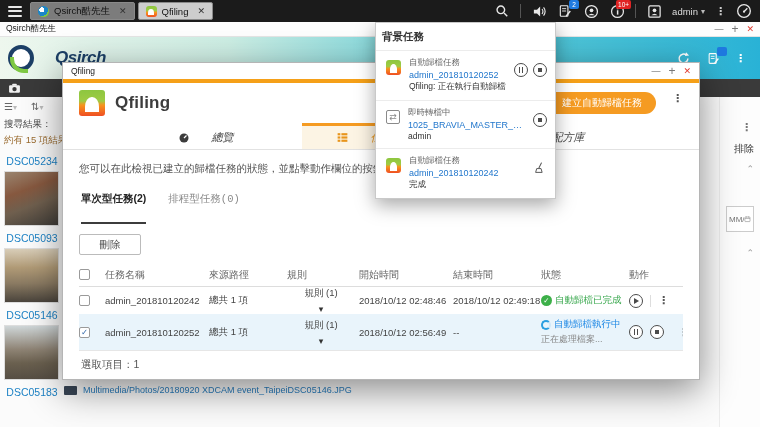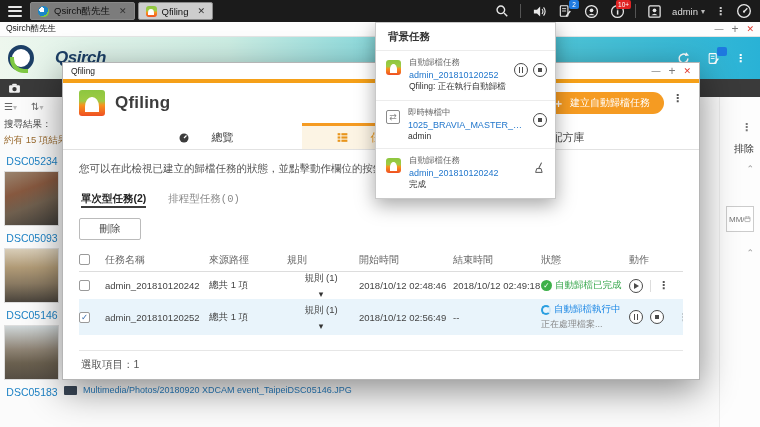--- a/index.html
+++ b/index.html
@@ -84,32 +84,32 @@
 
   
   .qfiling { position:absolute; left:62px; top:62px; width:638px; height:318px; background:#fff; z-index:5;
              border:1px solid #b5b5b5; box-shadow:0 10px 34px rgba(0,0,0,.45); display:flex; flex-direction:column; }
   .qf-titlebar { height:16px; display:flex; align-items:center; padding:0 8px; background:#fff; }
   .qf-titlebar .t { font-size:8.5px; color:#222; }
   .qf-orange { height:4px; background:#f5a018; }
   .qf-header { height:40px; display:flex; align-items:center; padding:0 16px; }
   .qf-ic.big { width:26px; height:26px; margin-right:10px; }
   .qf-title { font-size:17px; color:#3c3c3c; font-weight:bold; letter-spacing:.2px; }
-  .qf-header-right { margin-left:auto; display:flex; align-items:flex-start; gap:8px; }
+  .qf-header-right { margin-left:auto; display:flex; align-items:flex-start; gap:16px; }
   .pill { background:#f59b22; color:#fff; font-size:10px; border:none; border-radius:13px; height:22px;
           padding:0 14px; display:flex; align-items:center; gap:6px; cursor:pointer; }
   .pill::before { content:"＋"; font-size:11px; font-weight:bold; }
   .qf-tabs { height:27px; border-bottom:1px solid #e2e2e2; display:flex; justify-content:center; gap:54px; }
-  .qf-tab { display:flex; align-items:center; gap:22px; font-size:11px; color:#444; padding:0 14px; cursor:pointer; border-top:3px solid transparent; }
+  .qf-tab { display:flex; align-items:center; gap:22px; font-size:11px; color:#444; padding:0 14px; cursor:pointer; border-top:3px solid transparent;font-style:italic; }
   .qf-tab.active { background:#fcf4e4; border-top:3px solid #f59b22; color:#e8951c; padding:0 34px; }
   .tab-glyph { font-size:11px; }
   .qf-body { flex:1; display:flex; flex-direction:column; padding:12px 16px 0 16px; overflow:hidden; }
   .qf-desc { font-size:10.5px; color:#555; }
   .subtabs { display:flex; gap:22px; margin:16px 0 0 2px; }
-  .subtab { font-size:10.5px; padding-bottom:0; cursor:pointer; }
+  .subtab { font-size:10.5px; padding-bottom:16px; cursor:pointer; }
   .subtab.active { color:#222; font-weight:bold; border-bottom:2.5px solid #3c3c3c; }
   .subtab.idle { color:#8a8a8a;font-family:Liberation Mono, monospace; }
   .del-btn { margin-top:10px; width:62px; height:22px; background:#fff; border:1px solid #bbb; border-radius:2px;
              font-size:10.5px; color:#555; cursor:pointer; }
   .tbl { margin-top:8px; }
   .trow { display:grid; grid-template-columns:26px 104px 78px 72px 94px 88px 88px 1fr; align-items:center; }
   .thead { height:24px; border-bottom:1px solid #ddd; color:#666; font-size:10px; }
   .tr1 { height:27px; font-size:9.5px; color:#444; background:#fff; }
   .tr2 { min-height:36px; font-size:9.5px; color:#444; background:#e9f4fb; }
   .cell { padding-right:4px; white-space:nowrap; overflow:hidden; }
@@ -134,21 +134,21 @@
   .g-pause i { width:1.6px; height:5.5px; background:#4a4a4a; }
   .g-stop { width:4.5px; height:4.5px; background:#4a4a4a; }
   .act-sep { width:1px; height:12px; background:#ddd; }
   .row-dots { color:#555; font-size:11px; cursor:pointer; }
   .row-dots::after { content:"⋮"; font-weight:bold; }
   .qf-footer { border-top:1px solid #e6e6e6; padding:7px 2px; font-size:10.5px; color:#555; margin-top:auto; }
 
   
   .bgpanel { position:absolute; left:375px; top:22px; width:181px; background:#fff; z-index:10;
              border:1px solid #c9c9c9; box-shadow:0 6px 18px rgba(0,0,0,.35); }
-  .bg-title { font-size:10.5px; font-weight:bold; color:#333; padding:7px 12px 6px; }
+  .bg-title { font-size:10.5px; font-weight:bold; color:#333; padding:7px 6px 6px; }
   .bg-item { display:flex; align-items:flex-start; gap:8px; padding:6px 8px 7px 10px; border-top:1px solid #ececec; }
   .bg-ic { margin-top:3px; flex:none; }
   .qf-ic.small { width:15px; height:15px; }
   .trans-ic { width:14px; height:14px; border:1.4px solid #8a8a8a; border-radius:2px; color:#8a8a8a;
               font-size:9px; display:flex; align-items:center; justify-content:center; }
   .trans-ic::after { content:"⇄"; }
   .bg-lines { flex:1; min-width:0; }
   .bg-l1 { font-size:8.5px; color:#666; }
   .bg-l2 { font-size:9px; color:#2277cc; margin-top:1px; white-space:nowrap; overflow:hidden; text-overflow:ellipsis; cursor:pointer; }
   .bg-l3 { font-size:8.5px; color:#333; margin-top:1px; white-space:nowrap; overflow:hidden; }

